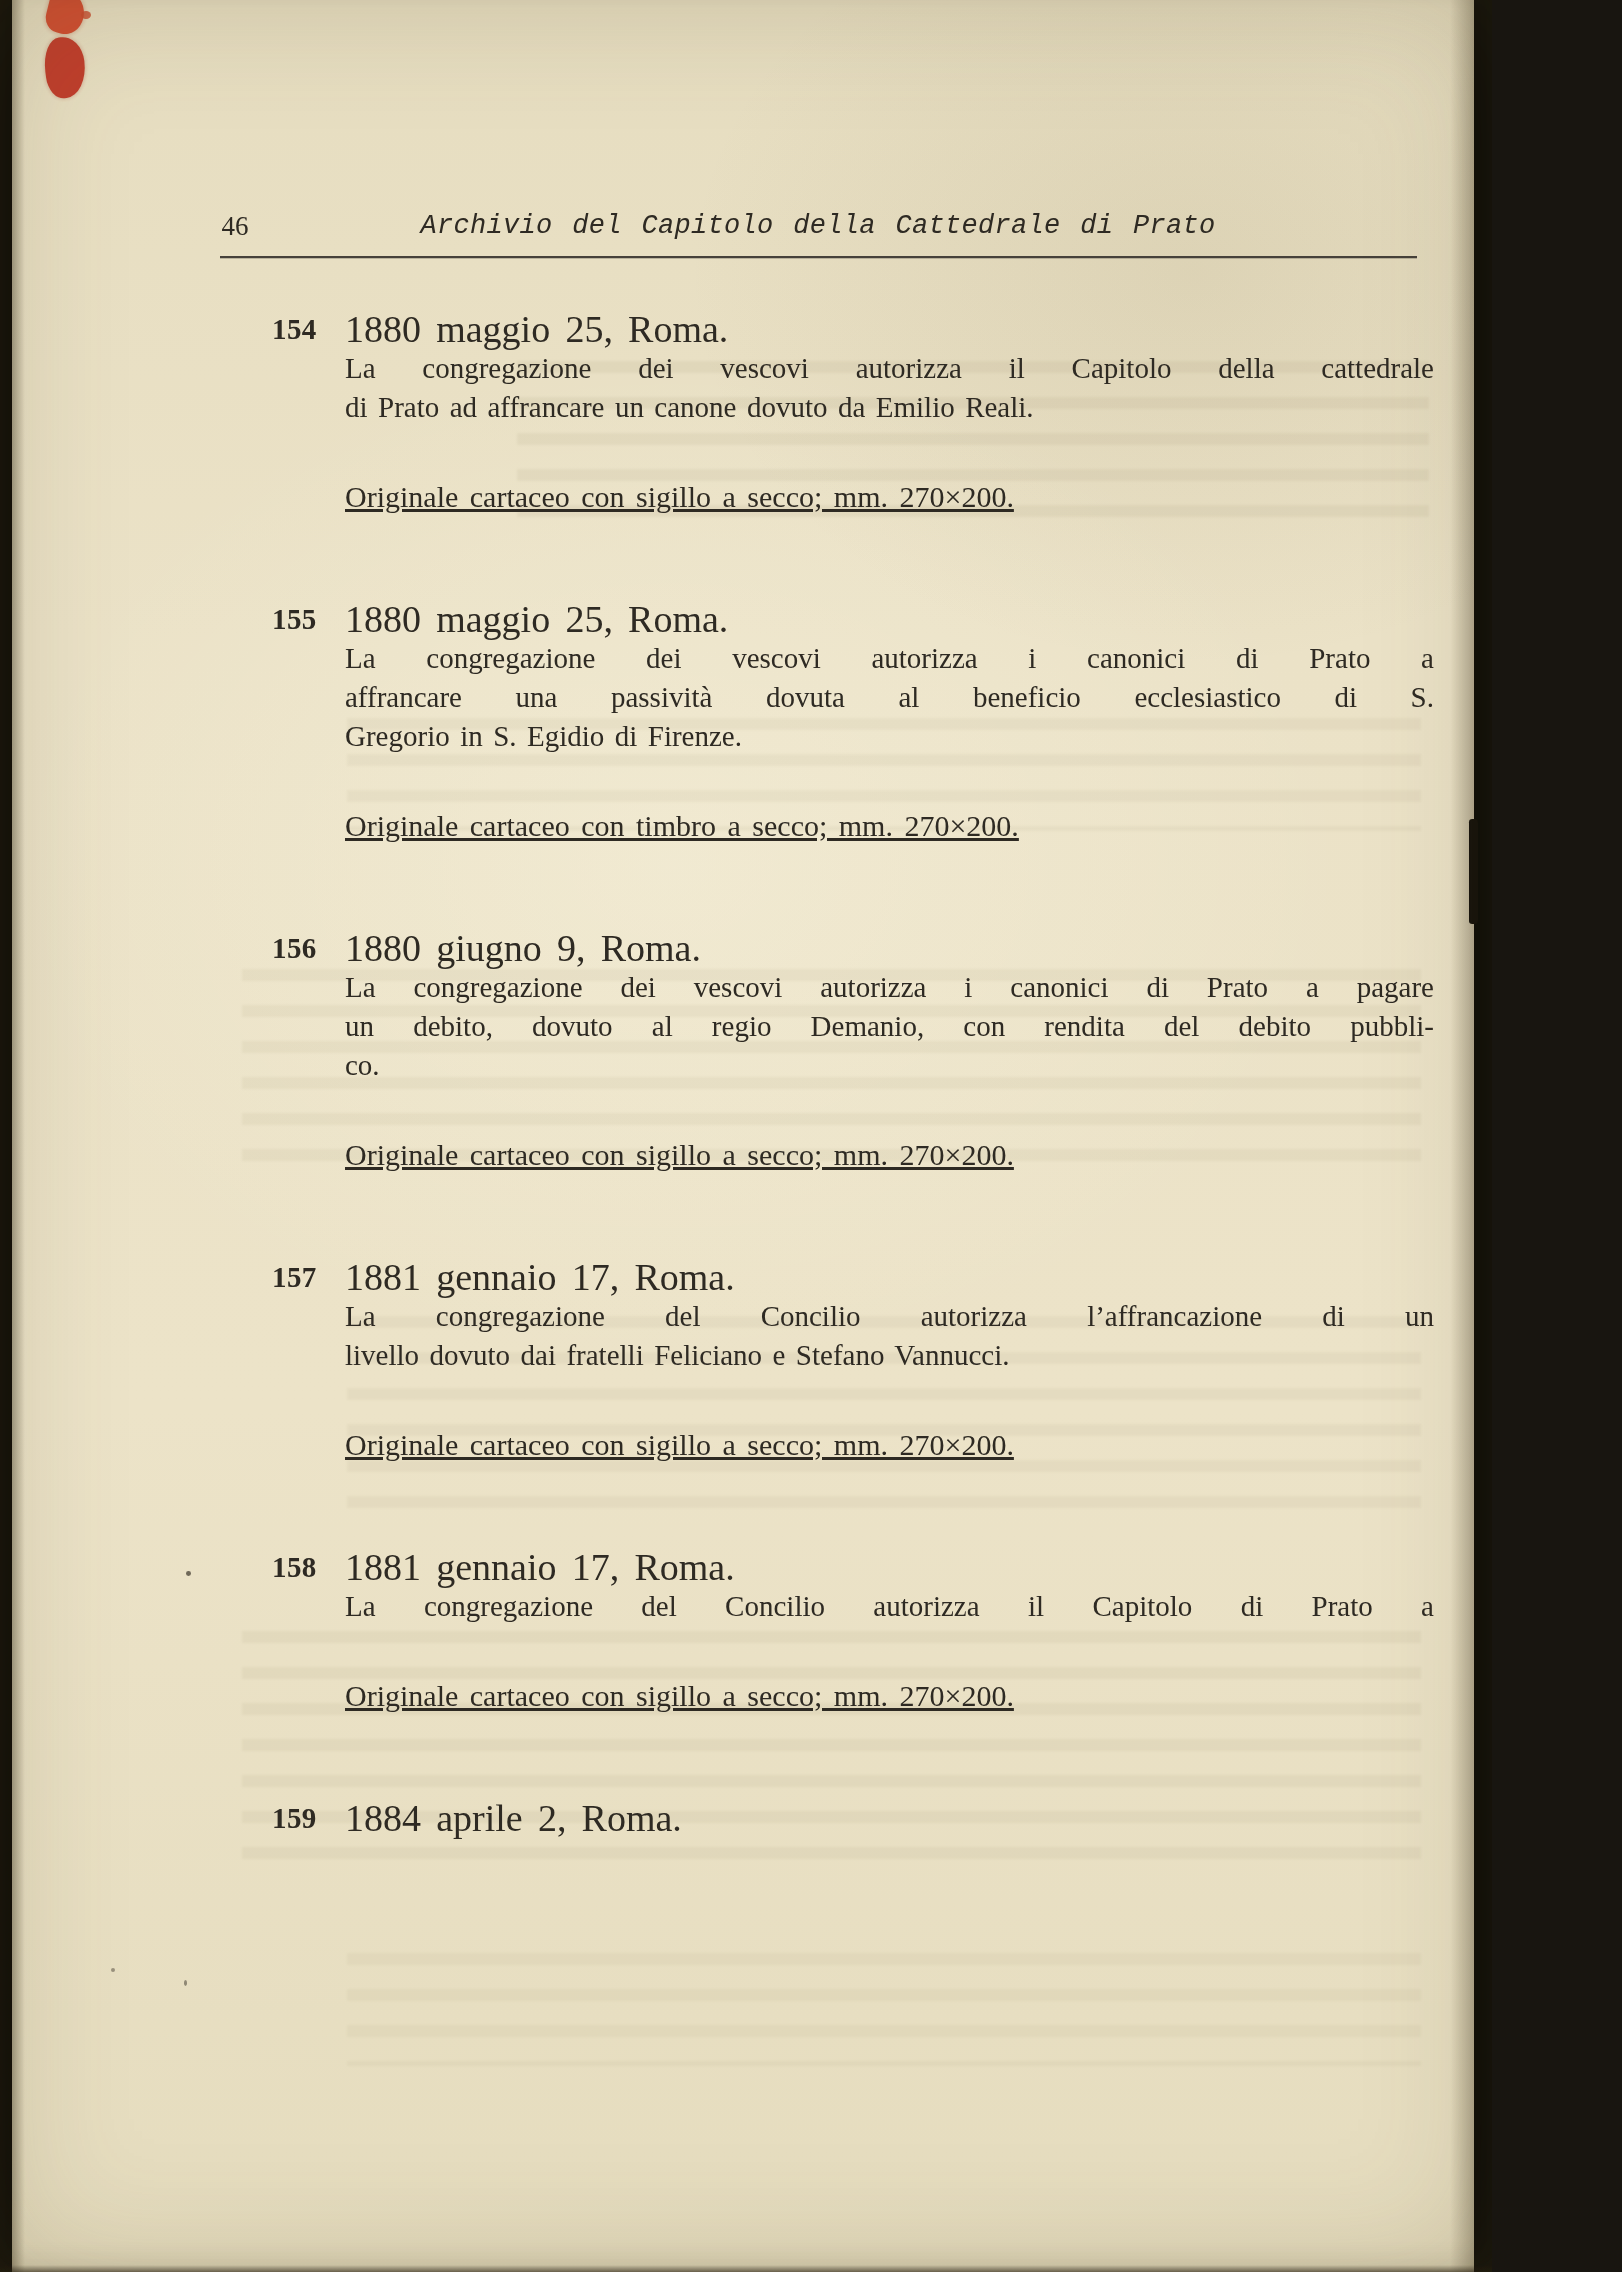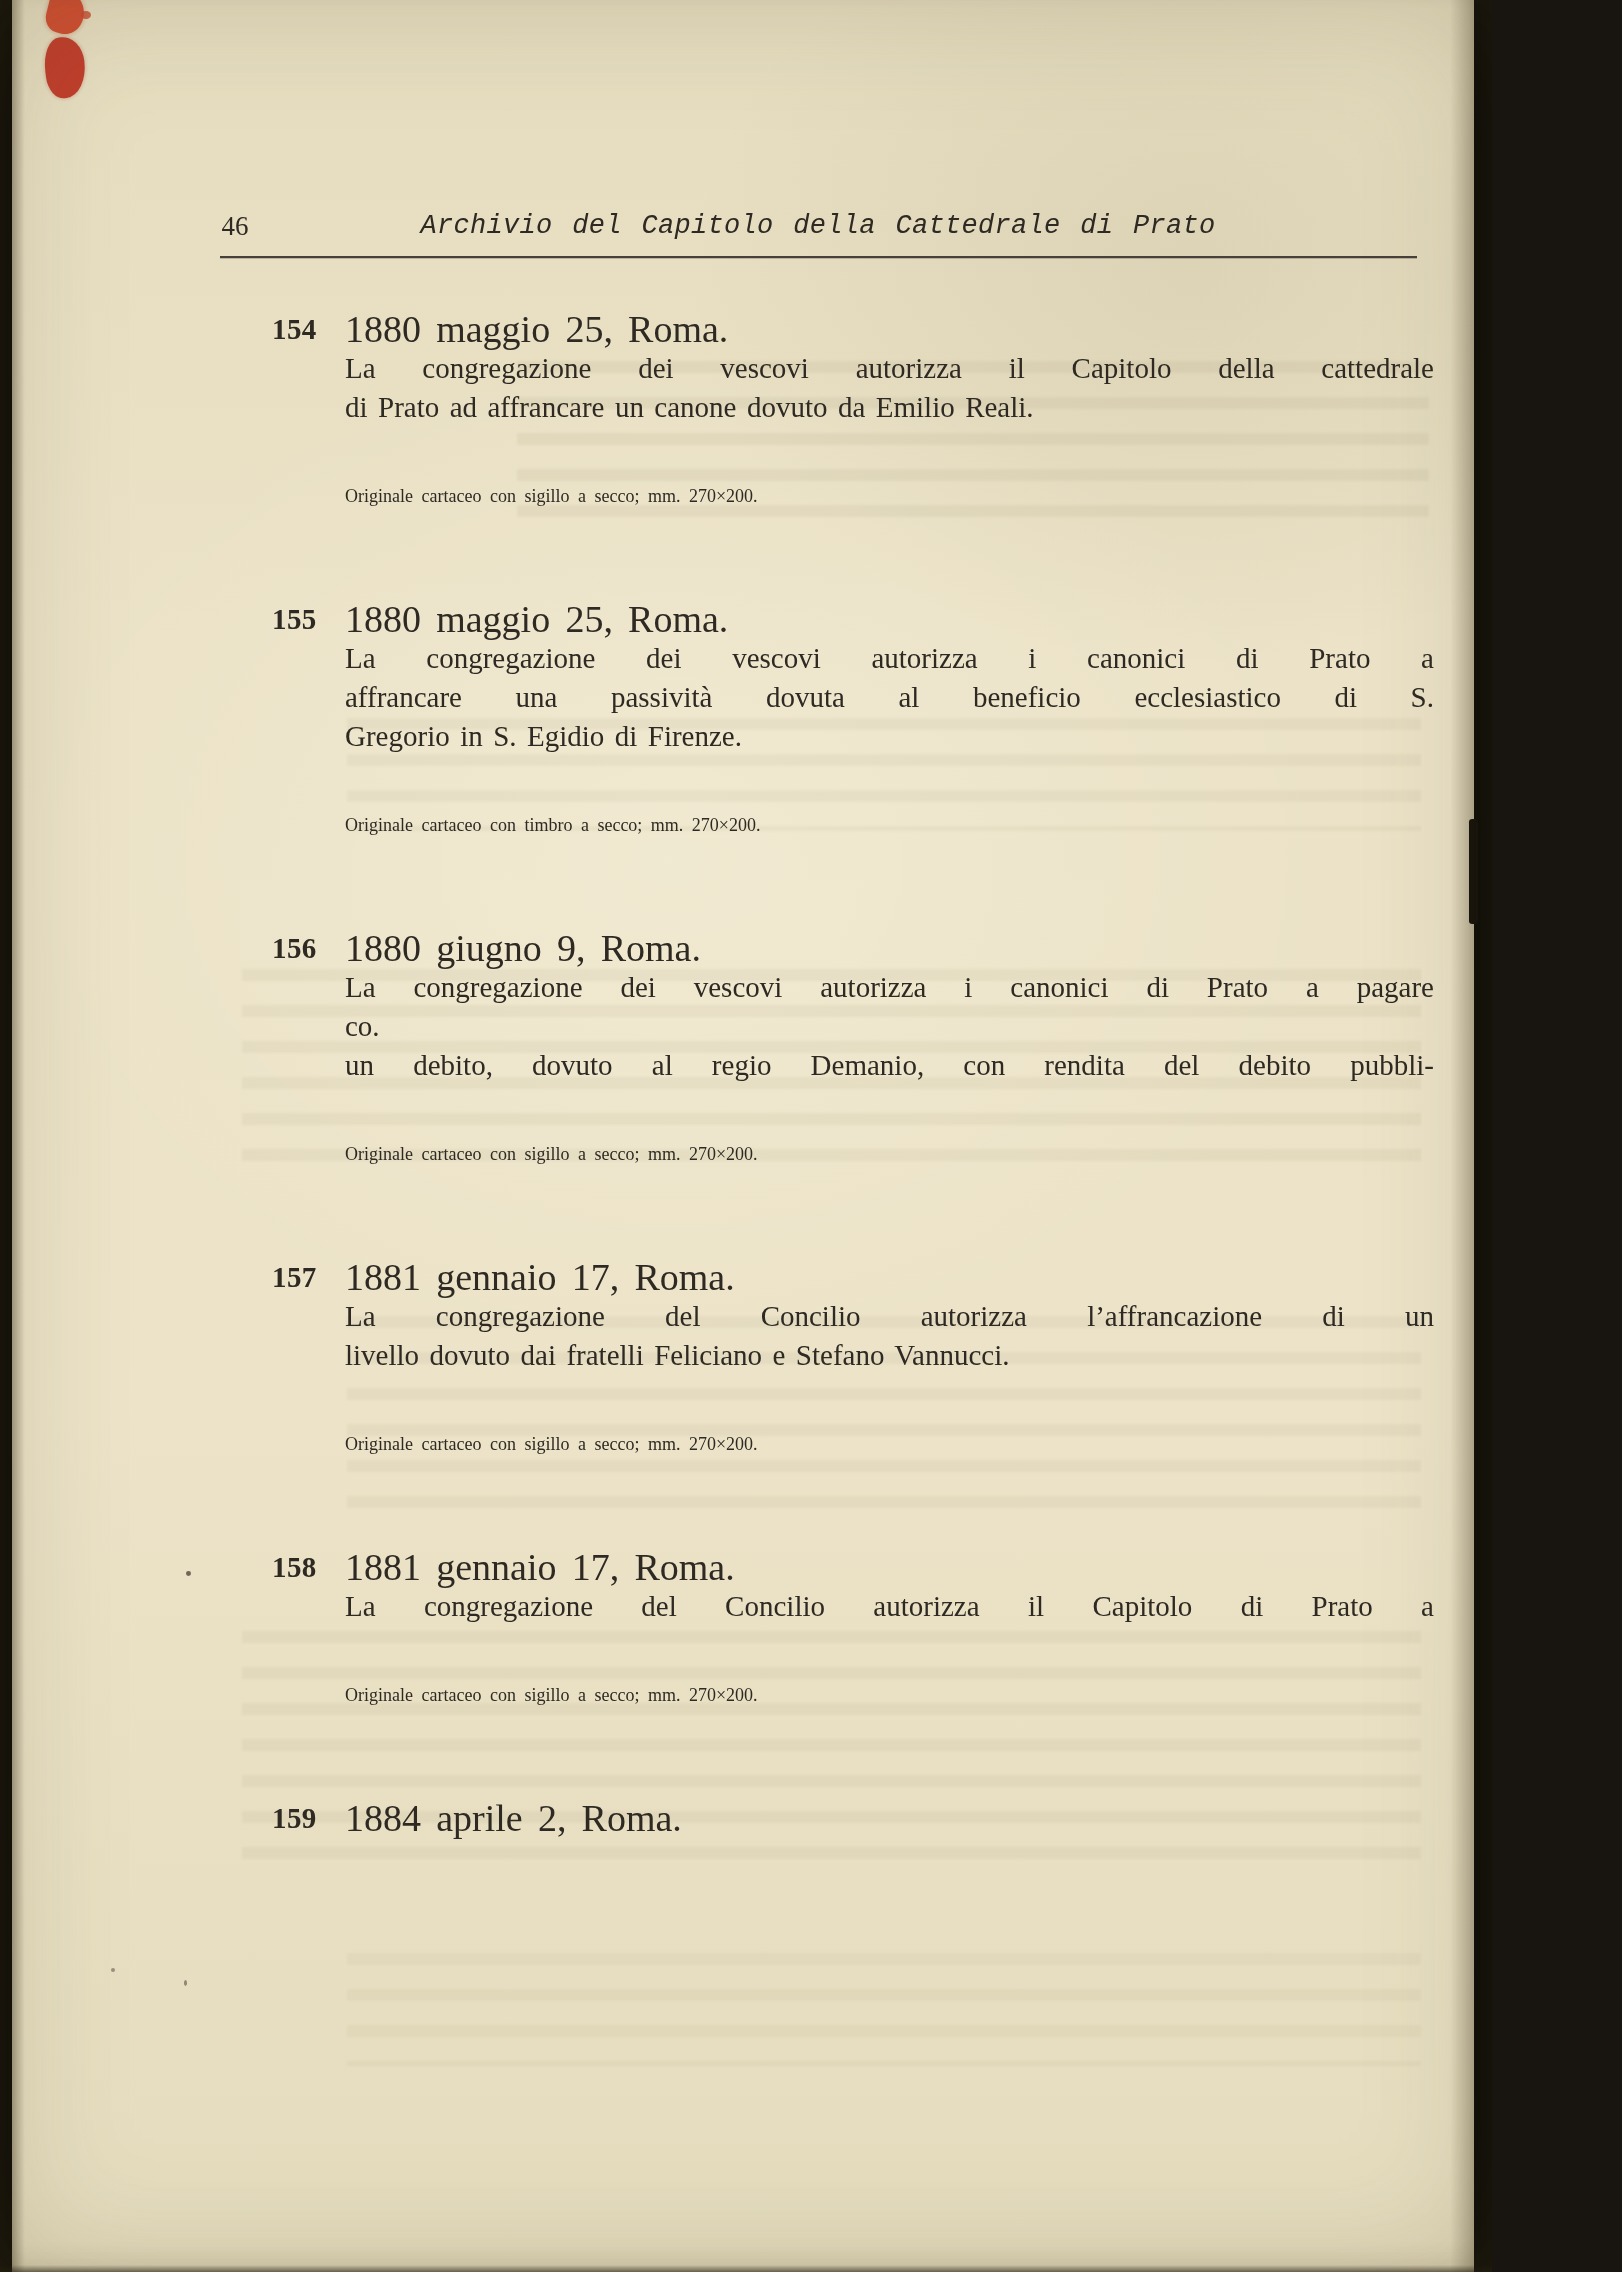--- a/index.html
+++ b/index.html
@@ -68,21 +68,21 @@
 
   
   .entries { position:absolute; left:272px; top:310px; width:1163px; }
   .entry { display:grid; grid-template-columns:73px 1089px; margin-bottom:84px; }
   .entry:last-child { margin-bottom:0;margin-top:15px; }
   .num { font-weight:bold; font-size:29px; line-height:39px; letter-spacing:0.4px; }
   .heading { font-size:38px; line-height:39px; word-spacing:5.7px; }
   .jline { font-size:29px; line-height:39px; word-spacing:3.2px; }
   .jfull { text-align:justify; text-align-last:justify; }
   .jlast { text-align:left; }
-  .note { font-size:18px; line-height:39px; margin-top:50px; word-spacing:4px; }
+  .note { font-size:30px; line-height:39px; margin-top:50px; word-spacing:4px;text-decoration:underline; }
 </style>
 </head>
 <body>
 
 <div class="page">
 
   <div class="ghost g1"></div>
   <div class="ghost g2"></div>
   <div class="ghost g3"></div>
   <div class="ghost g4"></div>
@@ -116,22 +116,22 @@
         <div class="jline jlast">Gregorio in S. Egidio di Firenze.</div>
         <div class="note">Originale cartaceo con timbro a secco; mm. 270×200.</div>
       </div>
     </section>
 
     <section class="entry">
       <div class="num">156</div>
       <div class="body">
         <div class="heading">1880 giugno 9, Roma.</div>
         <div class="jline jfull">La congregazione dei vescovi autorizza i canonici di Prato a pagare</div>
+        <div class="jline jfull">un debito, dovuto al regio Demanio, con rendita del debito pubbli-</div>
         <div class="jline jlast">co.</div>
-        <div class="jline jfull">un debito, dovuto al regio Demanio, con rendita del debito pubbli-</div>
         <div class="note">Originale cartaceo con sigillo a secco; mm. 270×200.</div>
       </div>
     </section>
 
     <section class="entry">
       <div class="num">157</div>
       <div class="body">
         <div class="heading">1881 gennaio 17, Roma.</div>
         <div class="jline jfull">La congregazione del Concilio autorizza l’affrancazione di un</div>
         <div class="jline jlast">livello dovuto dai fratelli Feliciano e Stefano Vannucci.</div>

